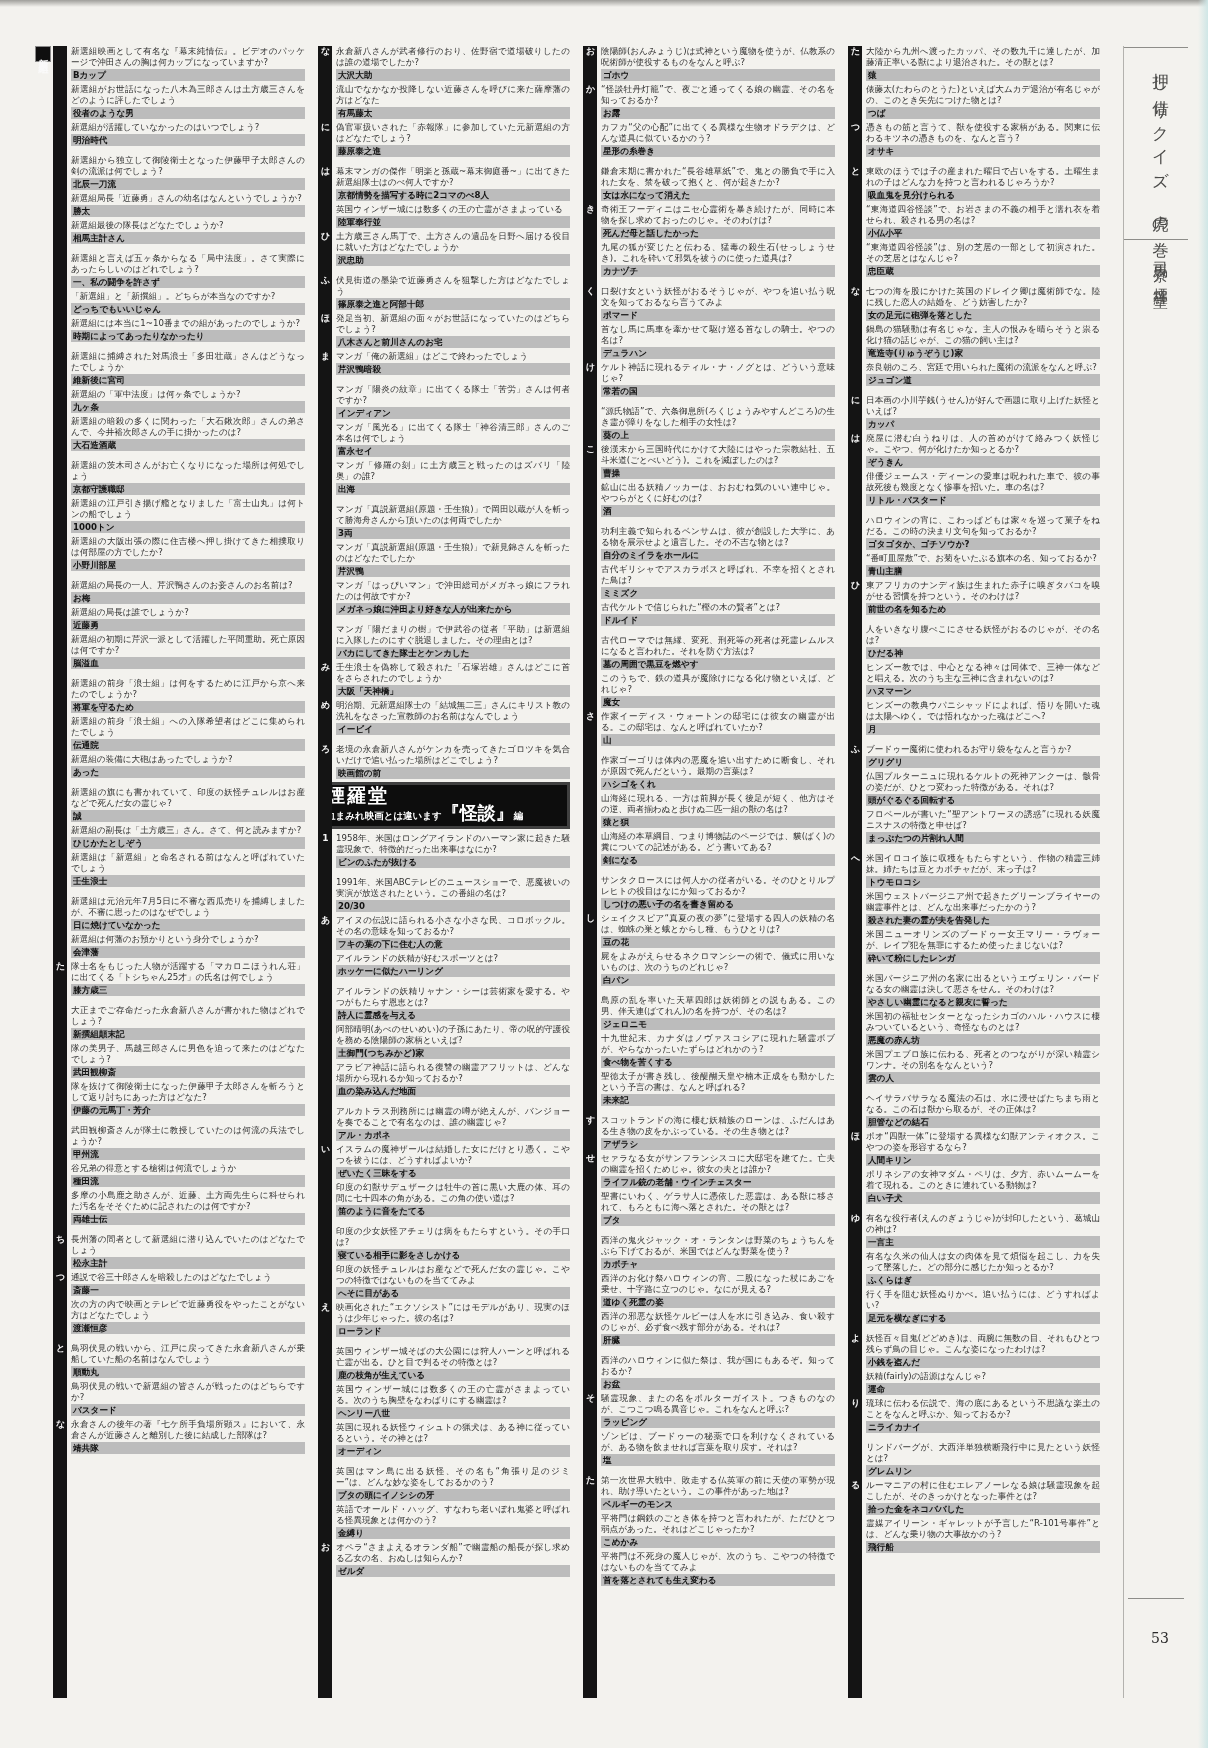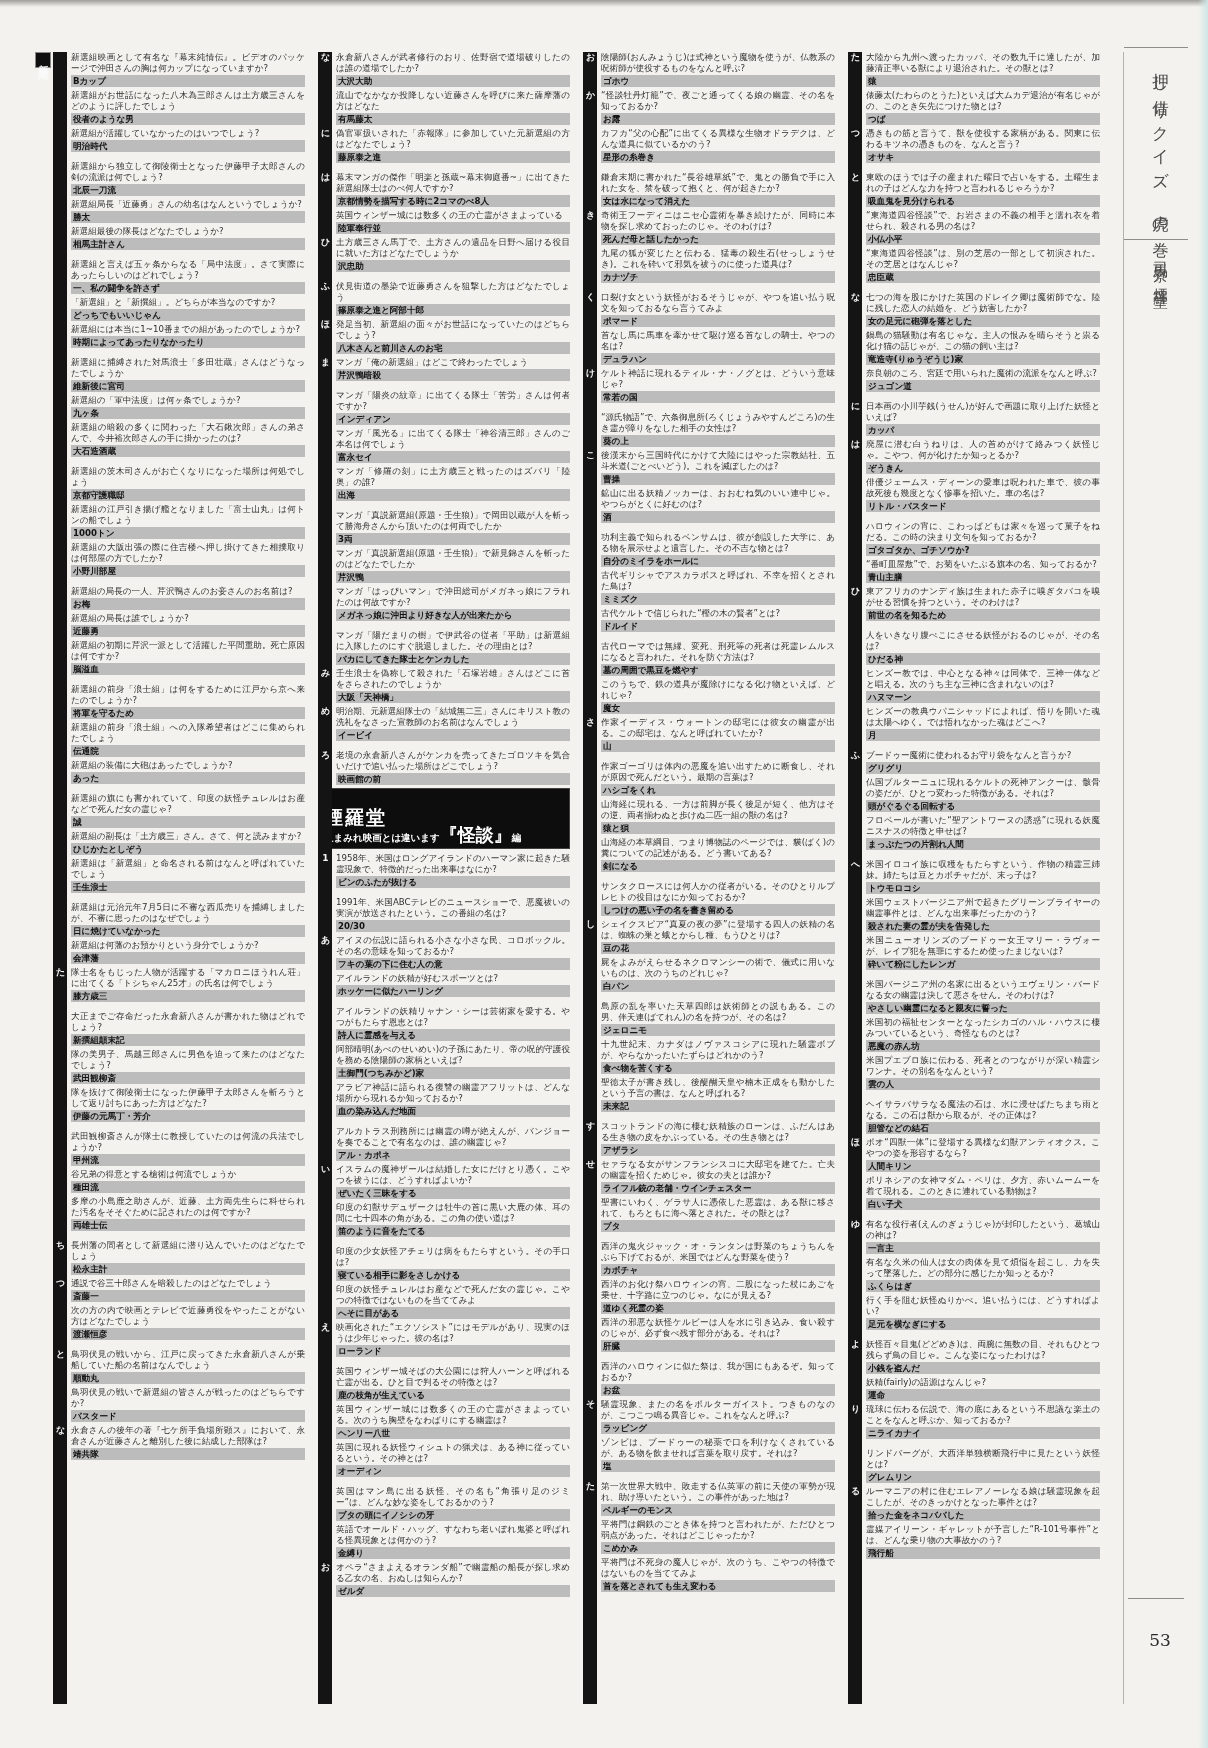--- a/index.html
+++ b/index.html
@@ -8,58 +8,58 @@
     background:#f3f2ee;
     font-family:"DejaVu Sans",sans-serif;
   }
   .page{position:absolute;inset:0;}
   .page::before{content:"";position:absolute;top:0;left:0;right:0;height:7px;
     background:linear-gradient(180deg,rgba(90,90,86,.55),rgba(90,90,86,0));}
   .page::after{content:"";position:absolute;top:0;bottom:0;right:0;width:10px;
     background:linear-gradient(270deg,#cfe6e6,rgba(207,230,230,0));}
   .content{
     position:absolute;left:53px;top:46px;width:1071px;height:1652px;
-    display:flex;gap:13px;border-right:1px solid #b3b2ae;padding-right:5px;box-sizing:border-box;margin-top:6px;
+    display:flex;gap:13px;border-right:1px solid #b3b2ae;padding-right:5px;box-sizing:border-box;
   }
   .col{position:relative;width:252px;padding-left:18px;box-sizing:border-box;}
   .col::before{content:"";position:absolute;left:0;top:0;bottom:0;width:14px;background:#141414;}
   .col-label{
     position:absolute;left:-18px;top:0;width:16px;box-sizing:border-box;
     background:#0f0f0f;color:#fafafa;border:1px solid #8a8a8a;
     writing-mode:vertical-rl;text-orientation:upright;
     font-size:10px;font-weight:bold;letter-spacing:2px;text-align:center;padding:4px 0;
   }
   .entry{position:relative;margin-bottom:3px;}
   .entry.gap{margin-top:9px;}
   .q{margin:0;font-size:8.6px;line-height:11px;color:#2f2f2f;text-align:justify;}
   .a{margin:1px 0 0;font-size:8.6px;line-height:12px;color:#141414;font-weight:bold;
      background:#bcbcbc;padding:0 2px;}
   .marker{position:absolute;left:-17px;top:0;width:13px;text-align:center;
      color:#f5f5f5;font-size:9px;font-weight:bold;line-height:11px;}
   .banner{
     margin:3px 0 4px -18px;width:calc(100% + 18px);box-sizing:border-box;
-    background:#0d0d0d;color:#fff;padding:18px 5px 3px;border:1px solid #404040;
+    background:#0d0d0d;color:#fff;padding:0 5px 3px;border:3px solid #404040;
   }
   .banner-title{font-size:19px;font-weight:bold;line-height:21px;letter-spacing:2px;}
   .banner-sub{font-size:9.5px;font-weight:bold;line-height:14px;white-space:nowrap;}
   .banner-sub .em{font-size:18px;}
   .sidebar{position:absolute;right:8px;top:0;width:80px;height:100%;}
   .rule{position:absolute;left:4px;width:64px;height:1px;background:#8d8d89;}
   .rule.r1{top:47px;}
   .rule.r2{top:239px;}
   .rule.r3{top:1598px;width:56px;left:8px;}
   .v-title,.v-sub{
     position:absolute;left:50%;transform:translateX(-50%);
     writing-mode:vertical-rl;text-orientation:upright;color:#4a4a48;
   }
   .v-title{top:60px;font-size:16.5px;letter-spacing:4px;}
   .v-sub{top:250px;font-size:14.5px;letter-spacing:3px;}
   .pageno{
     position:absolute;top:1630px;left:50%;transform:translateX(-50%);
-    font-family:"DejaVu Serif",serif;font-size:17px;color:#2a2a2a;
+    font-family:"DejaVu Serif",serif;font-size:14px;color:#2a2a2a;
   }
 </style>
 </head>
 <body>
 
 <div class="page">
   <div class="content" id="cols">
       <div class="col">
         <div class="col-label">新選組</div>
   <div class="entry">

